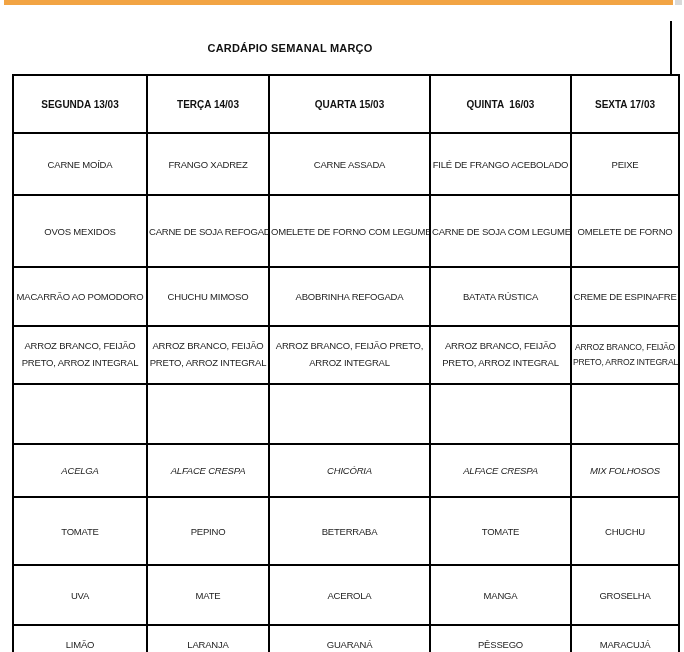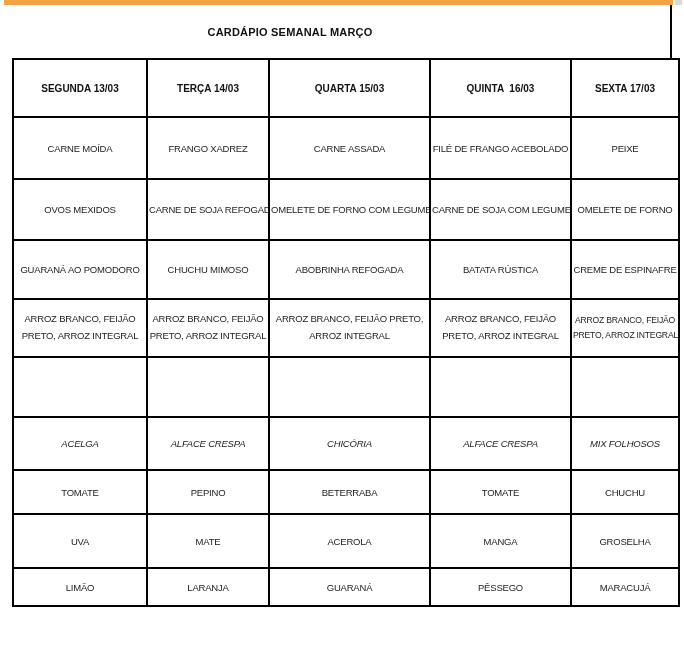--- a/index.html
+++ b/index.html
@@ -19,21 +19,21 @@
   }
   .corner-fragment {
     position: absolute;
     top: 0; right: 2px;
     width: 7px; height: 5px;
     background: #D9D9D9;
   }
   .title-row {
     box-sizing: border-box;
     margin-left: 6px;
-    margin-top: 5px;
+    margin-top: 21px;
     width: 666px;
     height: 53px;
     border-right: 2px solid #000000;
     display: flex;
     align-items: center;
     justify-content: center;
     padding-right: 96px;
     font-weight: bold;
     font-size: 11px;
     letter-spacing: 0.2px;
@@ -64,27 +64,27 @@
     white-space: nowrap;
     color: #1c1c1c;
   }
   table.menu td.wrap {
     white-space: pre;
     line-height: 1.75;
   }
   table.menu td.sm { font-size: 8.6px; }
   thead tr { height: 58px; }
   tbody tr:nth-child(1) { height: 62px; padding-left: 20px; }
-  tbody tr:nth-child(2) { height: 61px; }
+  tbody tr:nth-child(2) { height: 72px; }
   tbody tr:nth-child(3) { height: 59px; }
   tbody tr:nth-child(4) { height: 58px; }
   tbody tr:nth-child(5) { height: 60px; }
   tbody tr:nth-child(6) { height: 53px; font-style: italic; }
-  tbody tr:nth-child(7) { height: 44px; }
-  tbody tr:nth-child(8) { height: 54px; }
+  tbody tr:nth-child(7) { height: 68px; }
+  tbody tr:nth-child(8) { height: 60px; }
   tbody tr:nth-child(9) { height: 38px; }
 </style>
 </head>
 <body>
 
 <div class="page">
   <div class="accent-bar"></div>
   <div class="corner-fragment"></div>
 
   <div class="title-row">CARDÁPIO SEMANAL MARÇO</div>
@@ -115,21 +115,21 @@
         <td>PEIXE</td>
       </tr>
       <tr>
         <td>OVOS MEXIDOS</td>
         <td>CARNE DE SOJA REFOGADA</td>
         <td>OMELETE DE FORNO COM LEGUMES</td>
         <td>CARNE DE SOJA COM LEGUMES</td>
         <td>OMELETE DE FORNO</td>
       </tr>
       <tr>
-        <td>GUARANÁ AO POMODORO</td>
+        <td>MACARRÃO AO POMODORO</td>
         <td>CHUCHU MIMOSO</td>
         <td>ABOBRINHA REFOGADA</td>
         <td>BATATA RÚSTICA</td>
         <td>CREME DE ESPINAFRE</td>
       </tr>
       <tr>
         <td class="wrap">ARROZ BRANCO, FEIJÃO
 PRETO, ARROZ INTEGRAL</td>
         <td class="wrap">ARROZ BRANCO, FEIJÃO
 PRETO, ARROZ INTEGRAL</td>

